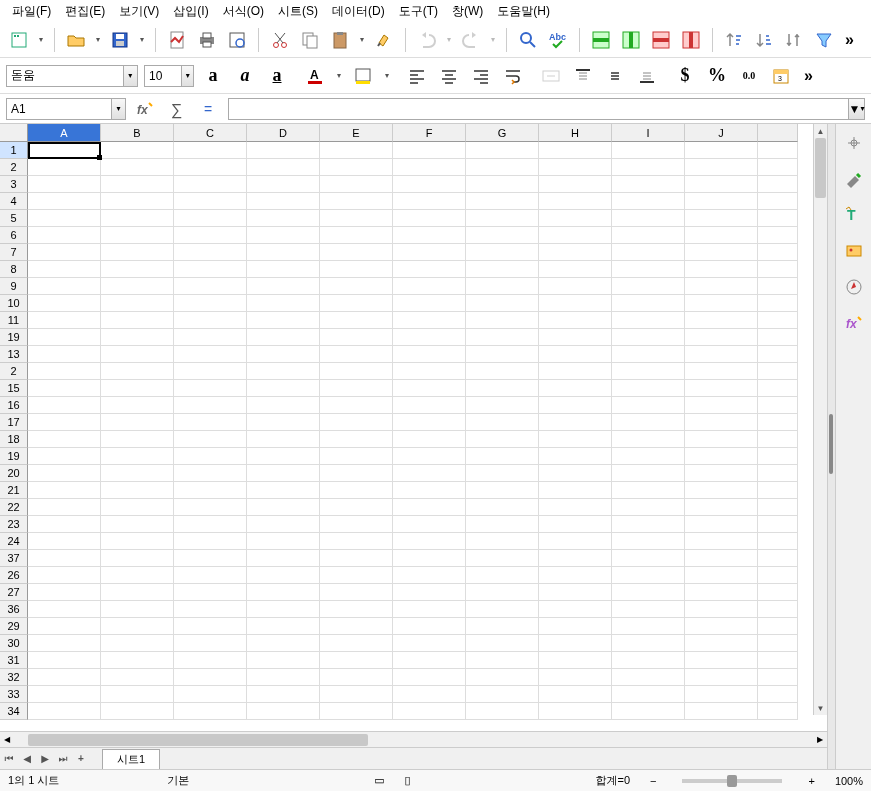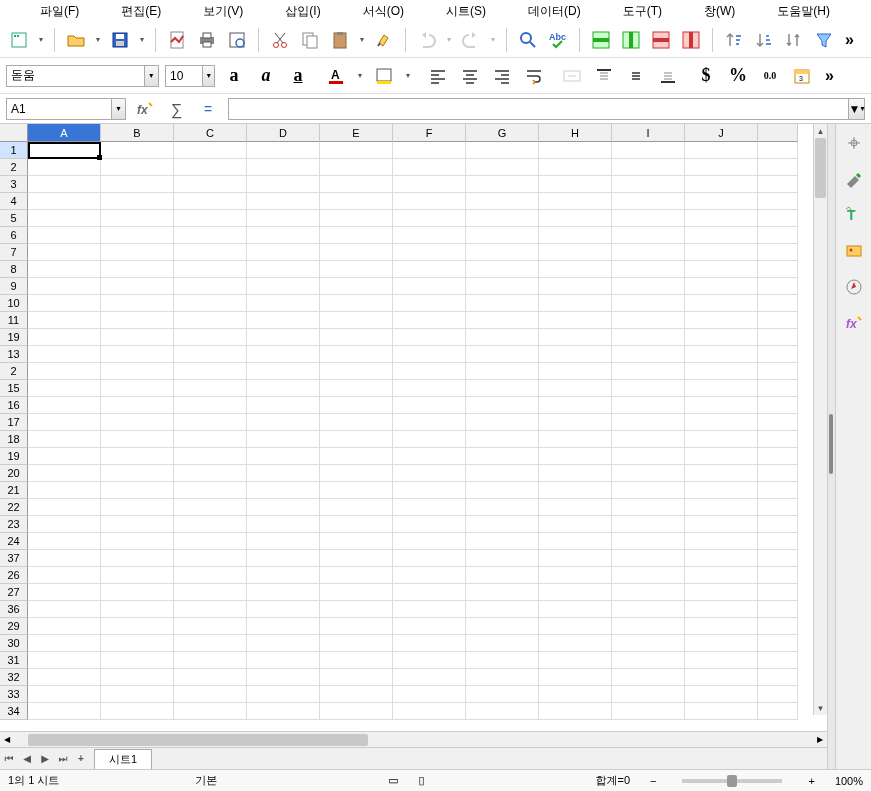--- a/index.html
+++ b/index.html
@@ -1,18 +1,18 @@
 <!DOCTYPE html>
 <html><head>
 <meta charset="utf-8">
 <style>
 * { box-sizing: border-box; margin: 0; padding: 0; }
 body { font-family: Arial, sans-serif; font-size: 12px; background: #fff; width: 871px; height: 791px; overflow: hidden; display: flex; flex-direction: column; }
 .menubar { display: flex; gap: 2px; padding: 2px 6px; height: 22px; align-items: center; background: #fff; }
-.menubar span { padding: 2px 6px; cursor: pointer; margin-left: 28px; }
+.menubar span { padding: 2px 6px; cursor: pointer; }
 .toolbar { display: flex; align-items: center; padding: 4px 6px; gap: 4px; background: #fff; border-bottom: 1px solid #ddd; height: 36px; }
 .toolbar .sep { width: 1px; height: 24px; background: #ccc; margin: 0 4px; }
 .tbtn { width: 26px; height: 26px; display: flex; align-items: center; justify-content: center; cursor: pointer; border-radius: 2px; }
 .tbtn svg { width: 20px; height: 20px; }
 .dd { width: 10px; display: flex; align-items: center; justify-content: center; cursor: pointer; }
 .dd::after { content: "▾"; font-size: 8px; color: #555; }
 .overflow { font-size: 16px; font-weight: bold; padding: 0 4px; cursor: pointer; }
 .toolbar2 { display: flex; align-items: center; padding: 4px 6px; gap: 6px; background: #fff; border-bottom: 1px solid #ddd; height: 36px; }
 .combo { display: flex; align-items: center; border: 1px solid #aaa; height: 22px; background: #fff; }
 .combo input { border: none; outline: none; padding: 0 4px; font-size: 12px; width: 100%; }
@@ -39,21 +39,21 @@
 .activecell::after { content:""; position:absolute; right:-3px; bottom:-3px; width:5px; height:5px; background:#000; }
 .vscroll { position: absolute; right: 0; top: 0; bottom: 16px; width: 14px; background: #f0f0f0; border-left: 1px solid #ccc; }
 .vscroll .thumb { position:absolute; left:1px; right:1px; top:14px; height:60px; background: #c8c8c8; border-radius:2px; }
 .vscroll .arr { position:absolute; left:0; right:0; height:14px; display:flex;align-items:center;justify-content:center; font-size:8px; color:#555; }
 .hscroll { height: 16px; background: #f0f0f0; border-top: 1px solid #ccc; display:flex; align-items:center; }
 .hscroll .track { flex:1; height:14px; position:relative; }
 .hscroll .thumb { position:absolute; top:1px; bottom:1px; left:14px; width:340px; background:#c8c8c8; border-radius:2px; }
 .tabbar { height: 22px; display: flex; align-items: center; background: #f0f0f0; border-top: 1px solid #ccc; }
 .tabnav { display:flex; }
 .tabnav span { width: 18px; display:flex; align-items:center; justify-content:center; font-size:10px; cursor:pointer; color:#555; }
-.sheettab { padding: 2px 14px; background:#fff; border:1px solid #aaa; border-bottom:none; margin-left:4px; font-size:11px; }
+.sheettab { padding: 2px 14px; background:#fff; border:1px solid #aaa; border-bottom:none; margin-left:12px; font-size:11px; }
 .sidepanel { width: 36px; background: #f0f0f0; border-left: 1px solid #ccc; display:flex; flex-direction:column; align-items:center; padding-top:6px; gap:10px; }
 .sidepanel .sbtn { width:26px; height:26px; display:flex; align-items:center; justify-content:center; cursor:pointer; }
 .statusbar { height: 22px; border-top: 1px solid #ccc; display:flex; align-items:center; padding: 0 8px; font-size:11px; background:#f8f8f8; gap:20px; }
 .statusbar .spacer { flex:1; }
 .zoomslider { width:100px; height:4px; background:#ccc; position:relative; margin:0 6px; }
 .zoomslider::before { content:""; position:absolute; left:50%; top:-4px; width:1px; height:12px; background:#888; }
 .zoomslider .knob { position:absolute; left:50%; top:-4px; width:10px; height:12px; background:#999; border-radius:2px; transform:translateX(-50%); }
 .sidepanelgrip { width:8px; background:#e8e8e8; border-left:1px solid #ccc; cursor:ew-resize; position:relative; }
 .sidepanelgrip::after { content:""; position:absolute; top:45%; left:1px; width:4px; height:60px; background:#888; border-radius:2px; }
 </style>
@@ -217,21 +217,21 @@
     </div>
   <div class="tbtn">
       <svg viewBox="0 0 20 20">
         <path d="M3 4h14l-5 7v6l-4-2v-4z" fill="#8cf" stroke="#36c"></path>
       </svg>
     </div>
   <div class="overflow">»</div>
 </div>
 
 <div class="toolbar2">
-  <div class="combo" style="width:153px">
+  <div class="combo" style="width:132px">
     <input value="돋움" style="">
     <div class="cbtn"></div>
   </div>
   <div class="combo" style="width:50px">
     <input value="10" style="">
     <div class="cbtn"></div>
   </div>
   <div class="txtbtn" style="font-weight:900">a</div>
   <div class="txtbtn" style="font-style:italic">a</div>
   <div class="txtbtn" style="text-decoration:underline">a</div>
@@ -895,21 +895,21 @@
         <svg width="18" height="18">
           <text x="1" y="14" font-size="12" font-style="italic" font-weight="bold" fill="#a5c">fx</text>
           <path d="M13 3l3 3" stroke="#fa0" stroke-width="2"></path>
         </svg>
       </div>
   </div>
 </div>
 
 <div class="statusbar">
   <span>1의 1 시트</span>
-  <span style="margin-left:116px">기본</span>
+  <span style="margin-left:88px">기본</span>
   <div class="spacer"></div>
   <span>▭</span>
   <span>▯</span>
   <div class="spacer"></div>
   <span>합계=0</span>
   <span>−</span>
   <div class="zoomslider">
       <div class="knob"></div>
     </div>
   <span>+</span>

